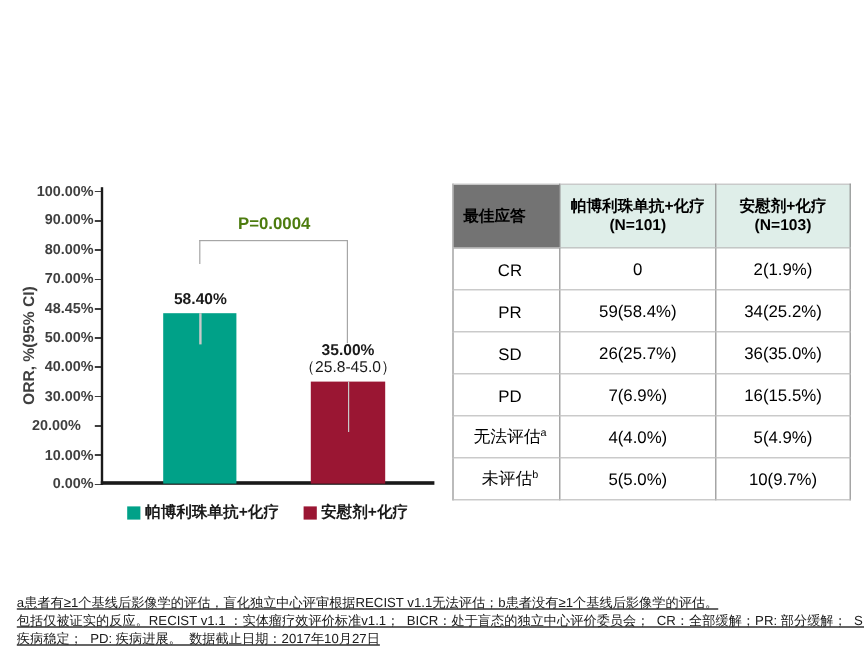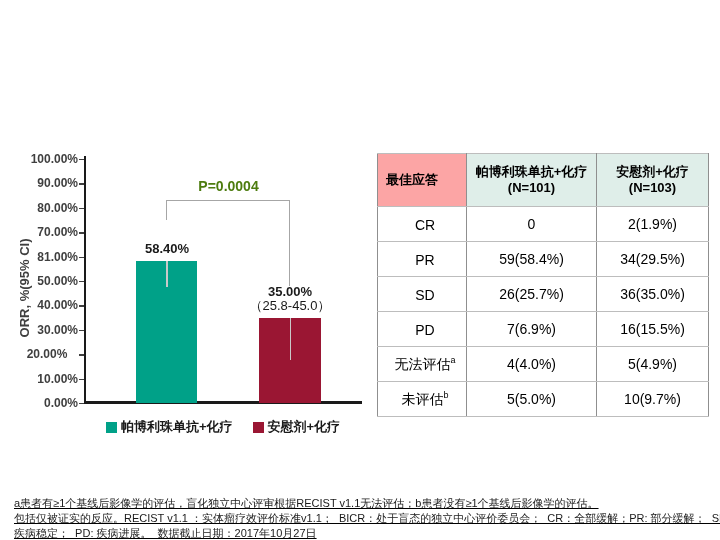--- a/index.html
+++ b/index.html
@@ -83,21 +83,21 @@
 
 <div class="slide">
 
 
   <div>
 
     <div class="ytick-label" style="left:16px; top:152px;">100.00%</div>
     <div class="ytick-label" style="left:16px; top:176px;">90.00%</div>
     <div class="ytick-label" style="left:16px; top:201px;">80.00%</div>
     <div class="ytick-label" style="left:16px; top:225px;">70.00%</div>
-    <div class="ytick-label" style="left:16px; top:250px;">81.00%</div>
+    <div class="ytick-label" style="left:16px; top:250px;">48.45%</div>
     <div class="ytick-label" style="left:16px; top:274px;">50.00%</div>
     <div class="ytick-label" style="left:16px; top:298px;">40.00%</div>
     <div class="ytick-label" style="left:16px; top:323px;">30.00%</div>
     <div class="ytick-label" style="left:16px; top:347px;text-align:center;">20.00%</div>
     <div class="ytick-label" style="left:16px; top:372px;">10.00%</div>
     <div class="ytick-label" style="left:16px; top:396px;">0.00%</div>
 
     <div class="ytick-marks"></div>
     <div class="y-axis-line"></div>
     <div class="x-axis-line"></div>
@@ -135,41 +135,41 @@
   </div>
 
   <table class="resp-table">
     <colgroup>
         <col class="c1">
         <col class="c2">
         <col class="c3">
       </colgroup>
     <thead>
       <tr>
-        <th class="row-head thead-cell" style="background: #fca5a5;">最佳应答</th>
+        <th class="row-head thead-cell" style="background: #737373;">最佳应答</th>
         <th class="thead-cell" style="background: rgb(223, 238, 233);">
           <span>帕博利珠单抗+化疗</span><br>
           <span>(N=101)</span>
         </th>
         <th class="thead-cell" style="background: rgb(223, 238, 233);">
           <span>安慰剂+化疗</span><br>
           <span>(N=103)</span>
         </th>
       </tr>
     </thead>
     <tbody>
       <tr>
         <td class="row-head"><span>CR</span><sup></sup></td>
         <td>0</td>
         <td>2(1.9%)</td>
       </tr>
       <tr>
         <td class="row-head"><span>PR</span><sup></sup></td>
         <td>59(58.4%)</td>
-        <td>34(29.5%)</td>
+        <td>34(25.2%)</td>
       </tr>
       <tr>
         <td class="row-head"><span>SD</span><sup></sup></td>
         <td>26(25.7%)</td>
         <td>36(35.0%)</td>
       </tr>
       <tr>
         <td class="row-head"><span>PD</span><sup></sup></td>
         <td>7(6.9%)</td>
         <td>16(15.5%)</td>

